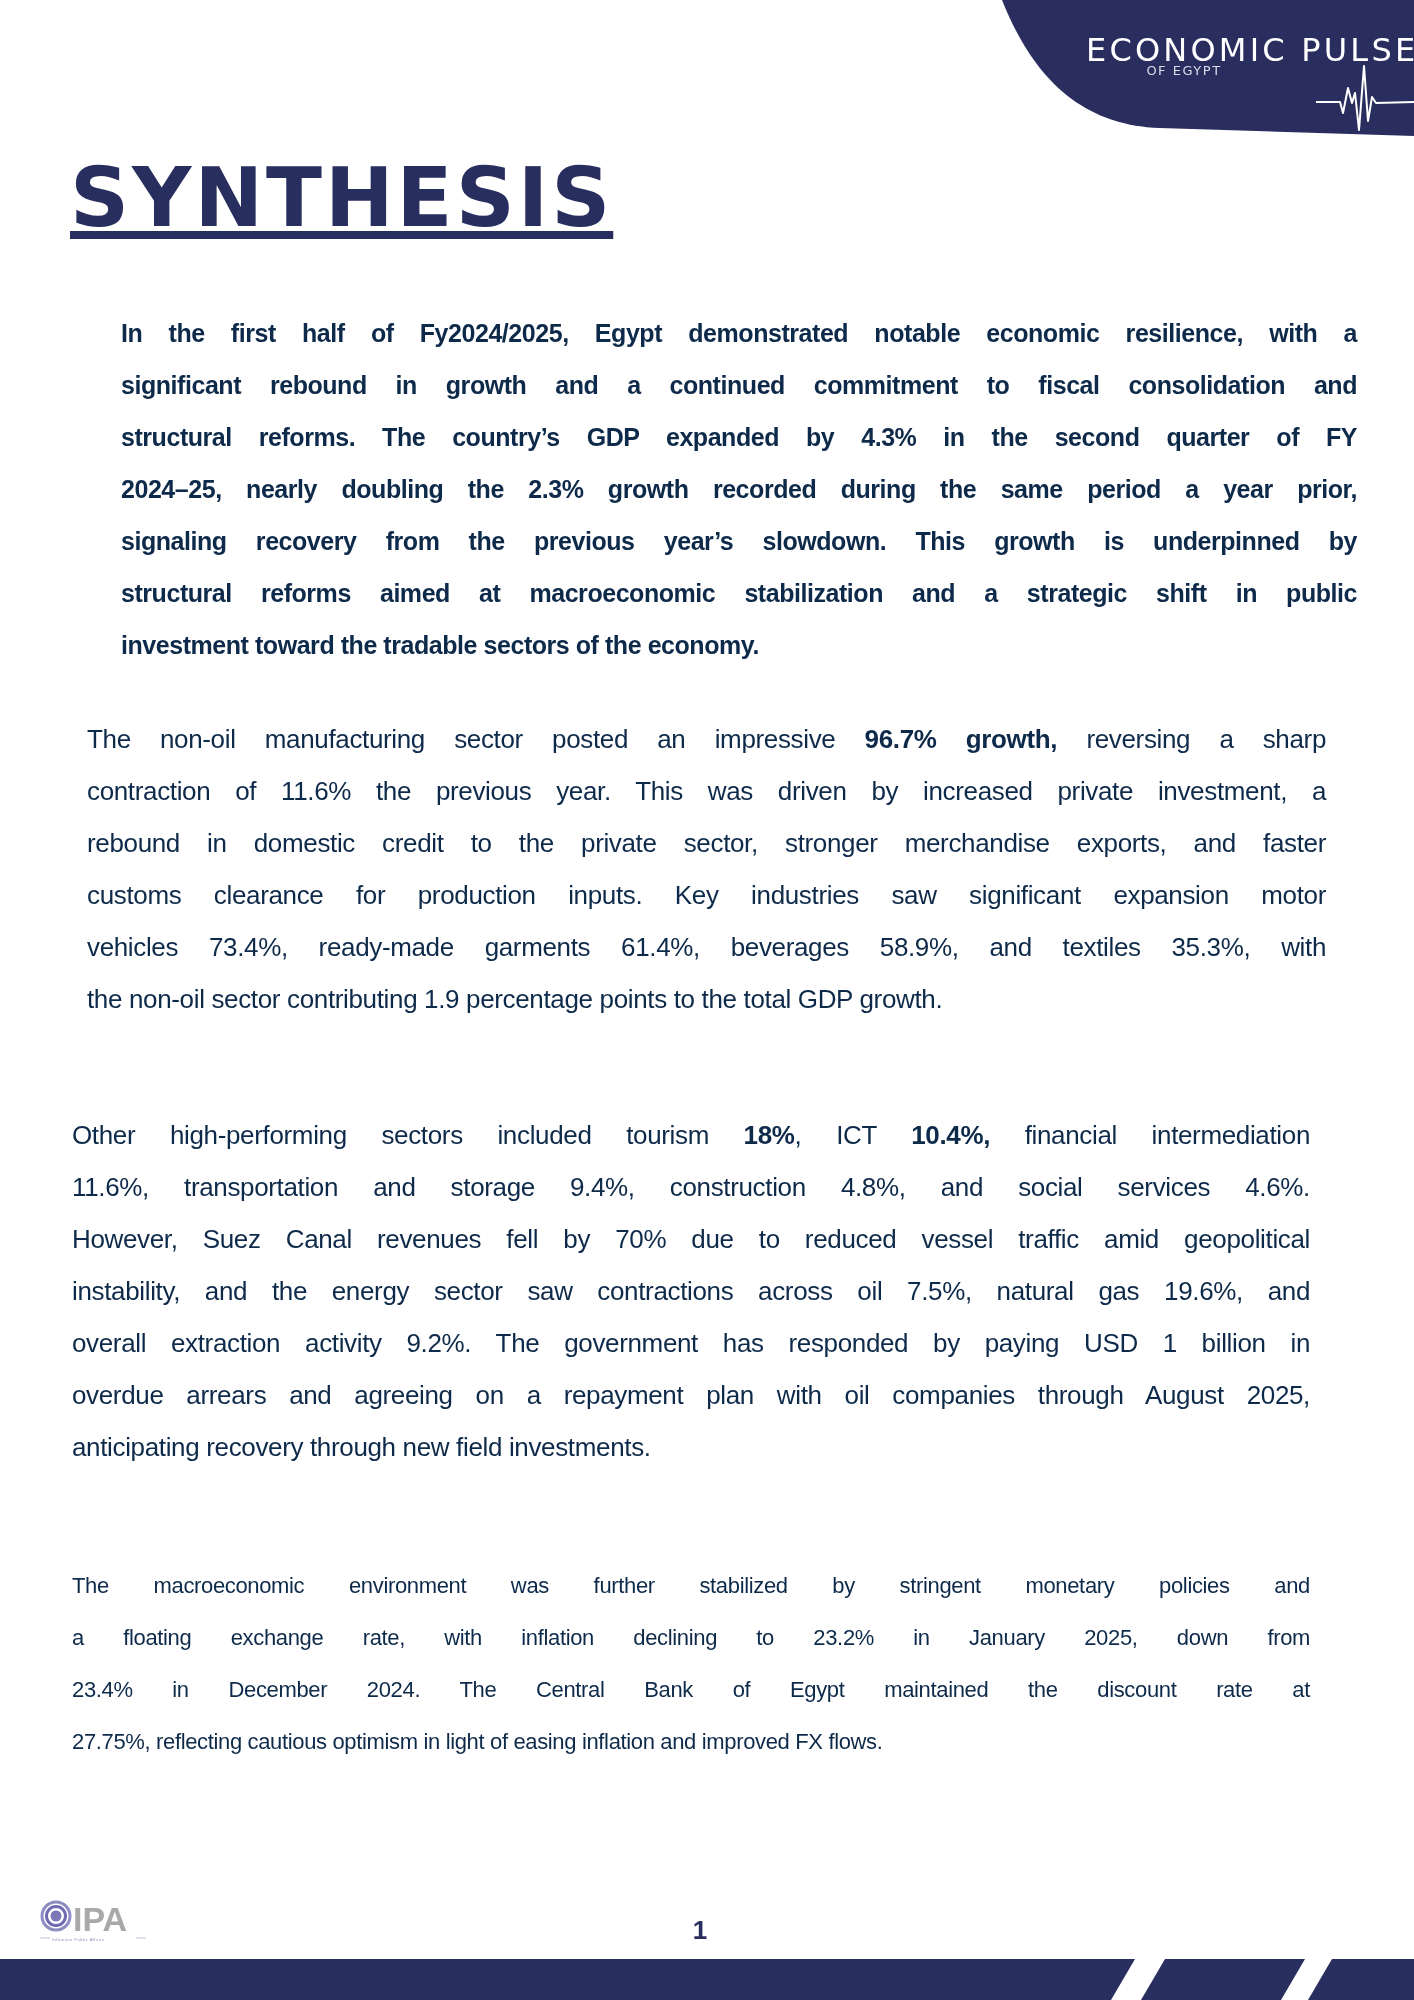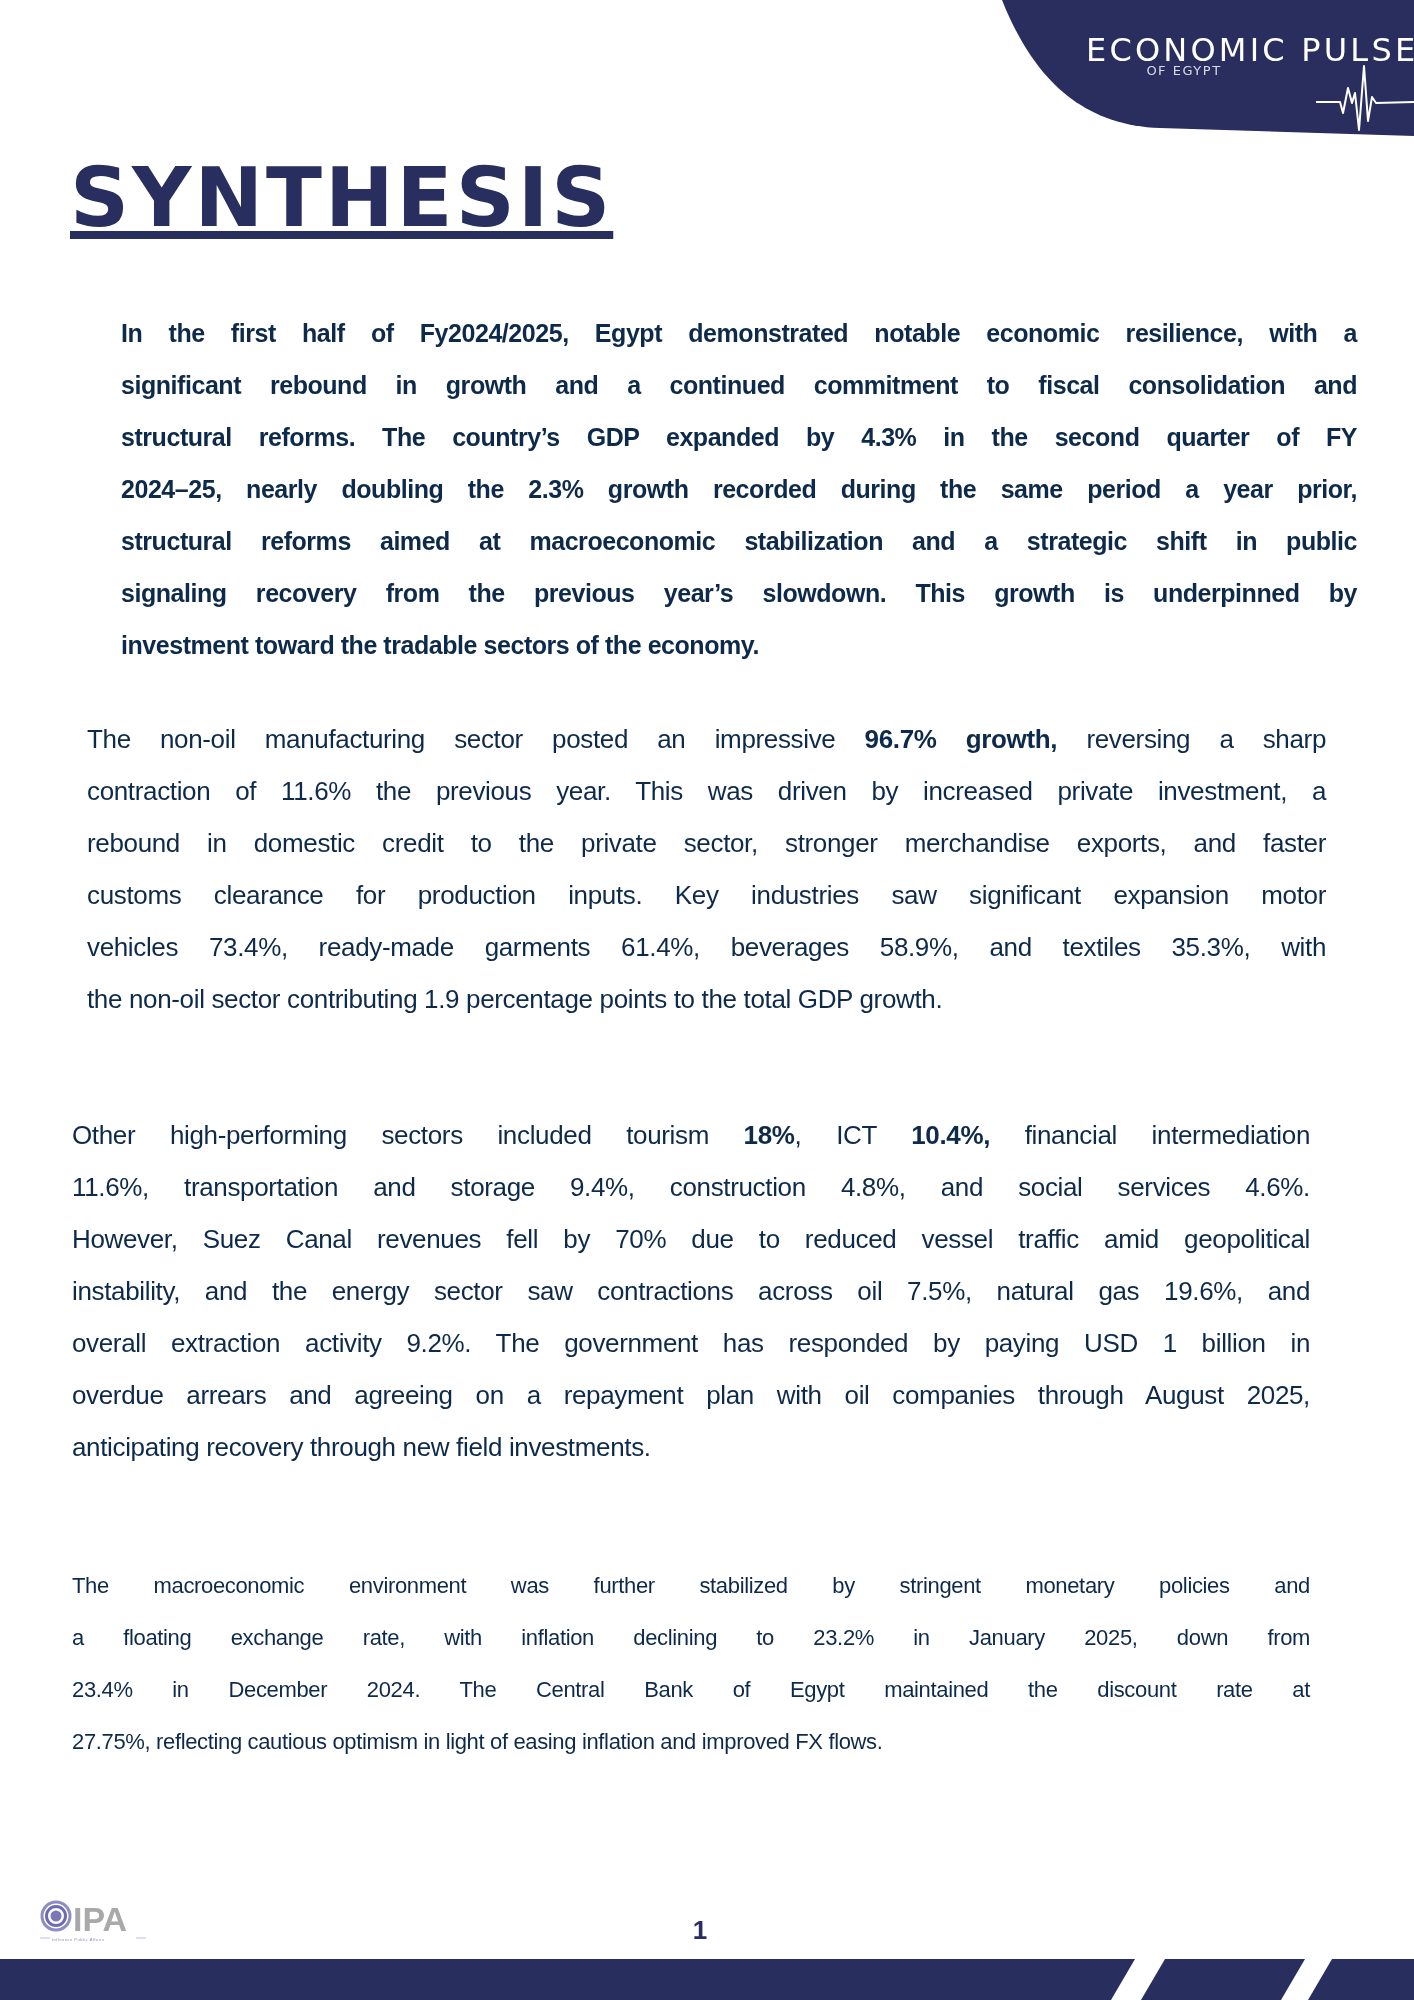--- a/index.html
+++ b/index.html
@@ -62,22 +62,22 @@
 <div class="brand-title">ECONOMIC PULSE</div>
 <div class="brand-sub">OF EGYPT</div>
 
 <h1 class="page-title">SYNTHESIS</h1>
 
 <div class="para p1">
   <div class="line">In the first half of Fy2024/2025, Egypt demonstrated notable economic resilience, with a</div>
   <div class="line">significant rebound in growth and a continued commitment to fiscal consolidation and</div>
   <div class="line">structural reforms. The country’s GDP expanded by 4.3% in the second quarter of FY</div>
   <div class="line">2024–25, nearly doubling the 2.3% growth recorded during the same period a year prior,</div>
+  <div class="line">signaling recovery from the previous year’s slowdown. This growth is underpinned by</div>
   <div class="line">structural reforms aimed at macroeconomic stabilization and a strategic shift in public</div>
-  <div class="line">signaling recovery from the previous year’s slowdown. This growth is underpinned by</div>
   <div class="line last">investment toward the tradable sectors of the economy.</div>
 </div>
 
 <div class="para p2">
   <div class="line"><span>The non-oil manufacturing sector posted an impressive </span><b>96.7% growth,</b><span> reversing a sharp</span></div>
   <div class="line">contraction of 11.6% the previous year. This was driven by increased private investment, a</div>
   <div class="line">rebound in domestic credit to the private sector, stronger merchandise exports, and faster</div>
   <div class="line">customs clearance for production inputs. Key industries saw significant expansion motor</div>
   <div class="line">vehicles 73.4%, ready-made garments 61.4%, beverages 58.9%, and textiles 35.3%, with</div>
   <div class="line last">the non-oil sector contributing 1.9 percentage points to the total GDP growth.</div>

